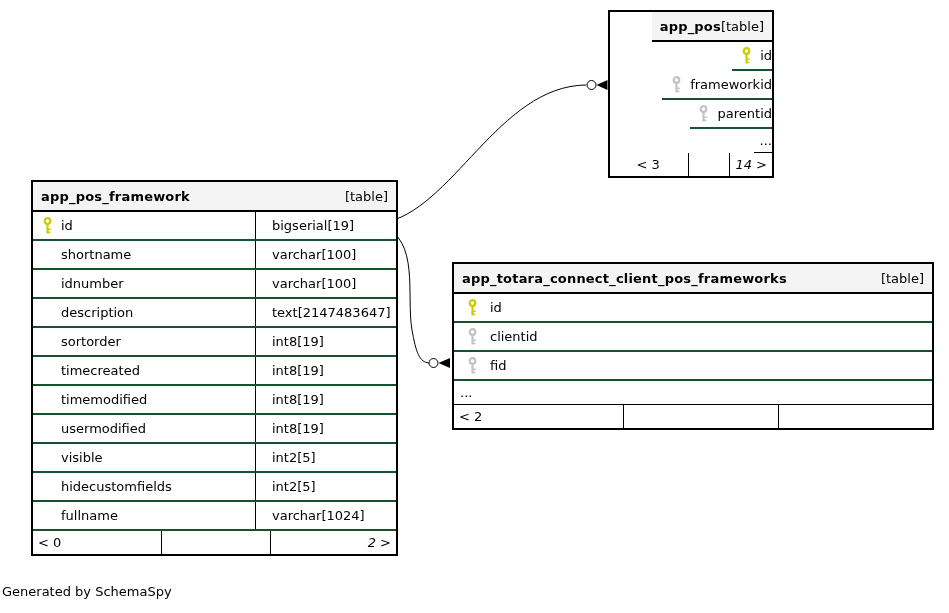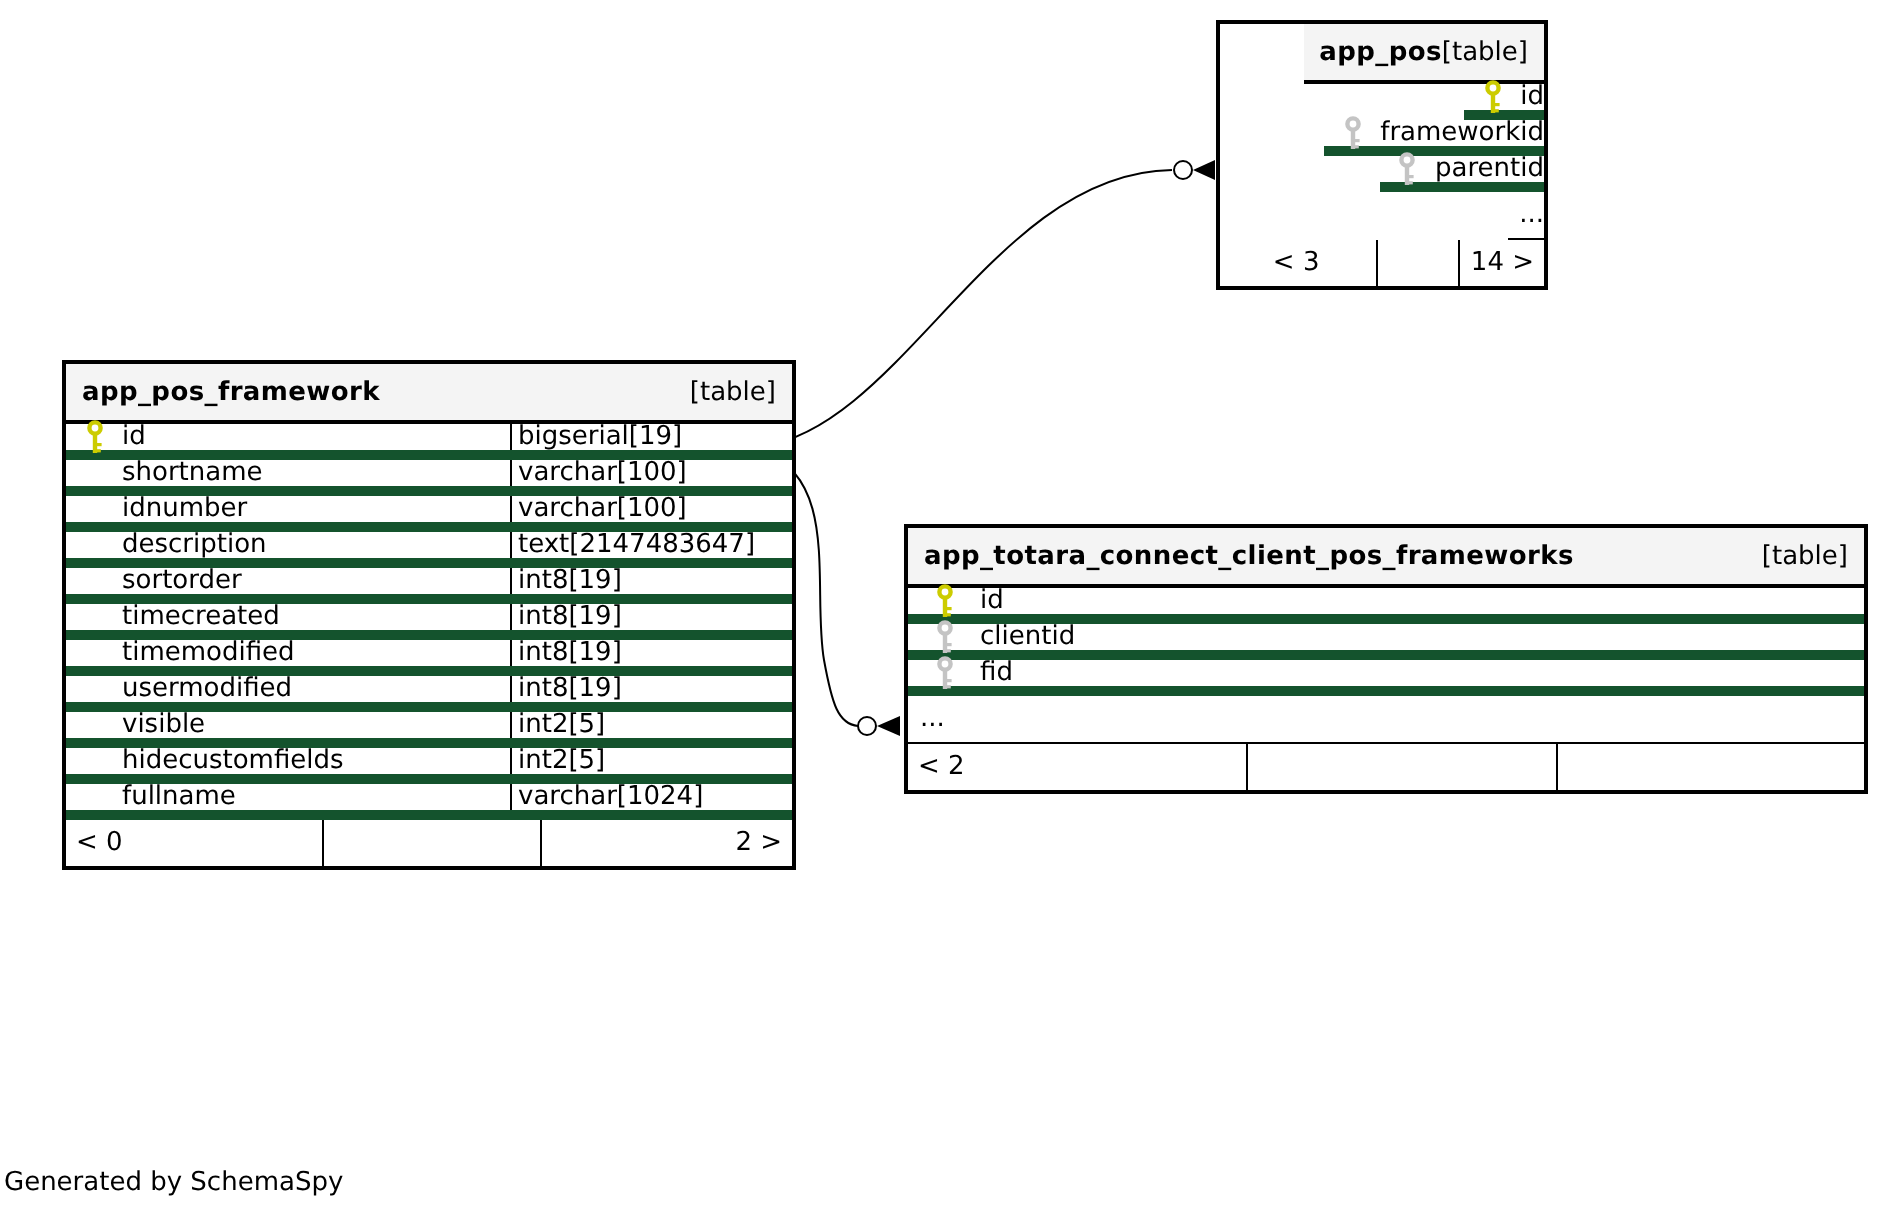--- a/index.html
+++ b/index.html
@@ -4,32 +4,32 @@
 <style>
   html,body{margin:0;padding:0;}
   body{
     width:949px;height:613px;background:#ffffff;position:relative;overflow:hidden;
     font-family:"DejaVu Sans","Liberation Sans",sans-serif;color:#000;
   }
   .tbl{position:absolute;border:2px solid #000;background:#fff;display:flex;flex-direction:column;box-sizing:border-box;}
   .tbl-header{background:#f4f4f4;border-bottom:2px solid #000;display:flex;justify-content:space-between;align-items:center;padding:0 8px;height:28px;font-size:13px;flex:0 0 auto;}
   .tbl-name{font-weight:bold;letter-spacing:.2px;}
   .tbl-tag{font-weight:normal;}
-  .row{display:flex;align-items:center;height:18px;border-bottom:5px solid #14532d;font-size:13px;box-sizing:border-box;flex:0 0 auto;}
+  .row{display:flex;align-items:center;height:29px;border-bottom:2px solid #14532d;font-size:13px;box-sizing:border-box;flex:0 0 auto;}
   .row:last-of-type{border-bottom:1px solid #000;}
   .key-cell{flex:0 0 28px;display:flex;justify-content:center;align-items:center;}
   .t3 .key-cell{flex:0 0 36px;}
   .name-cell{flex:1;white-space:nowrap;overflow:hidden;}
   .t1 .name-cell{flex:0 0 194px;}
-  .type-cell{flex:1;align-self:stretch;display:flex;align-items:center;border-left:1px solid #000;padding-left:3px;white-space:nowrap;}
+  .type-cell{flex:1;align-self:stretch;display:flex;align-items:center;border-left:1px solid #000;padding-left:16px;white-space:nowrap;}
   .ellipsis-row{display:flex;align-items:center;height:24px;border-bottom:1px solid #000;font-size:13px;padding-left:6px;box-sizing:border-box;flex:0 0 auto;}
   .footer{display:flex;align-items:center;height:23px;font-size:13px;box-sizing:border-box;flex:0 0 auto;}
   .fcell{align-self:stretch;display:flex;align-items:center;padding:0 5px;box-sizing:border-box;white-space:nowrap;}
   .fcell.mid,.fcell.right{border-left:1px solid #000;}
-  .fcell.right{flex:1;justify-content:flex-end;}
+  .fcell.right{flex:1;justify-content:flex-end;font-style:italic;}
   .t1 .fcell.left{width:128px;}
   .t1 .fcell.mid{width:109px;}
   .t2 .fcell.left{width:57px;}
   .t2 .fcell.mid{width:41px;}
   .t3 .fcell.left{width:169px;}
   .t3 .fcell.mid{width:155px;}
   #t-app_pos_framework{left:31px;top:180px;width:367px;}
   #t-app_pos{left:608px;top:10px;width:166px;align-items:flex-end;}
   #t-app_totara{left:452px;top:262px;width:482px;}
   .relations{position:absolute;left:0;top:0;width:949px;height:613px;pointer-events:none;}

